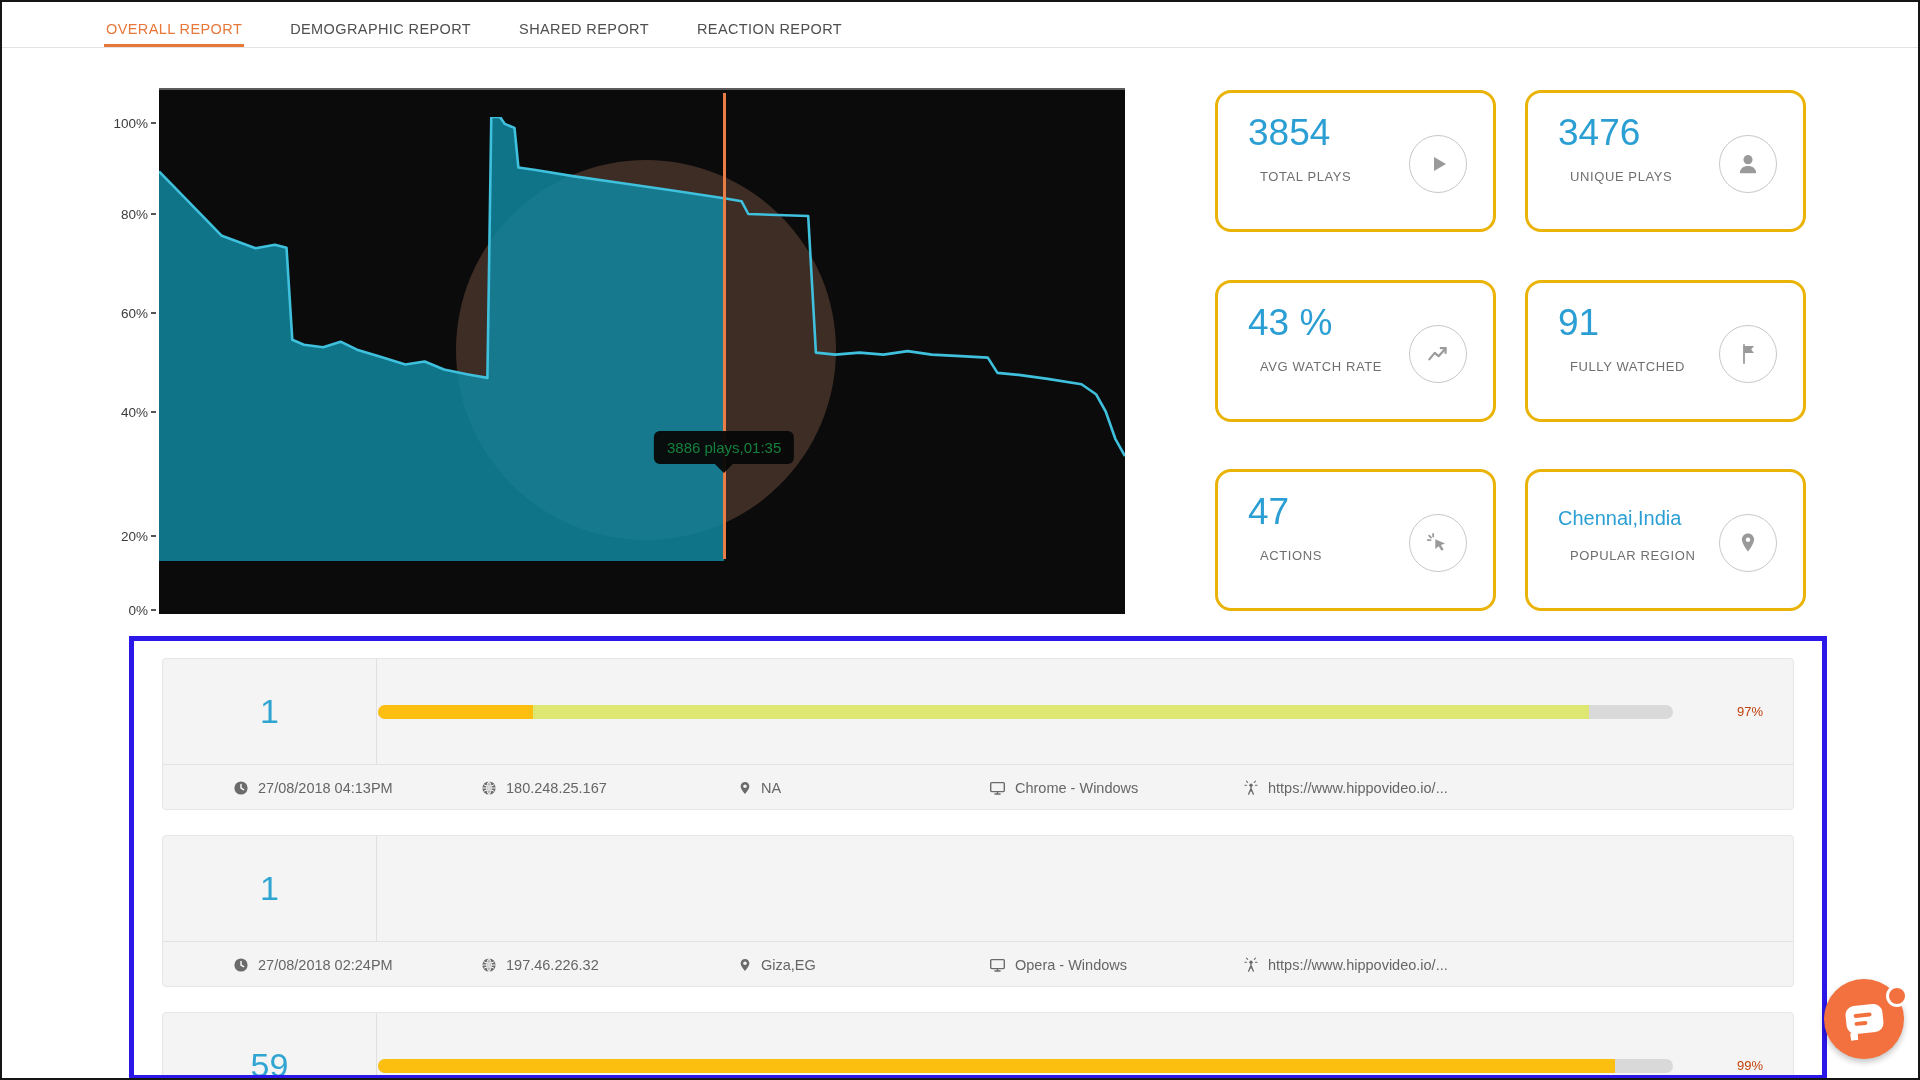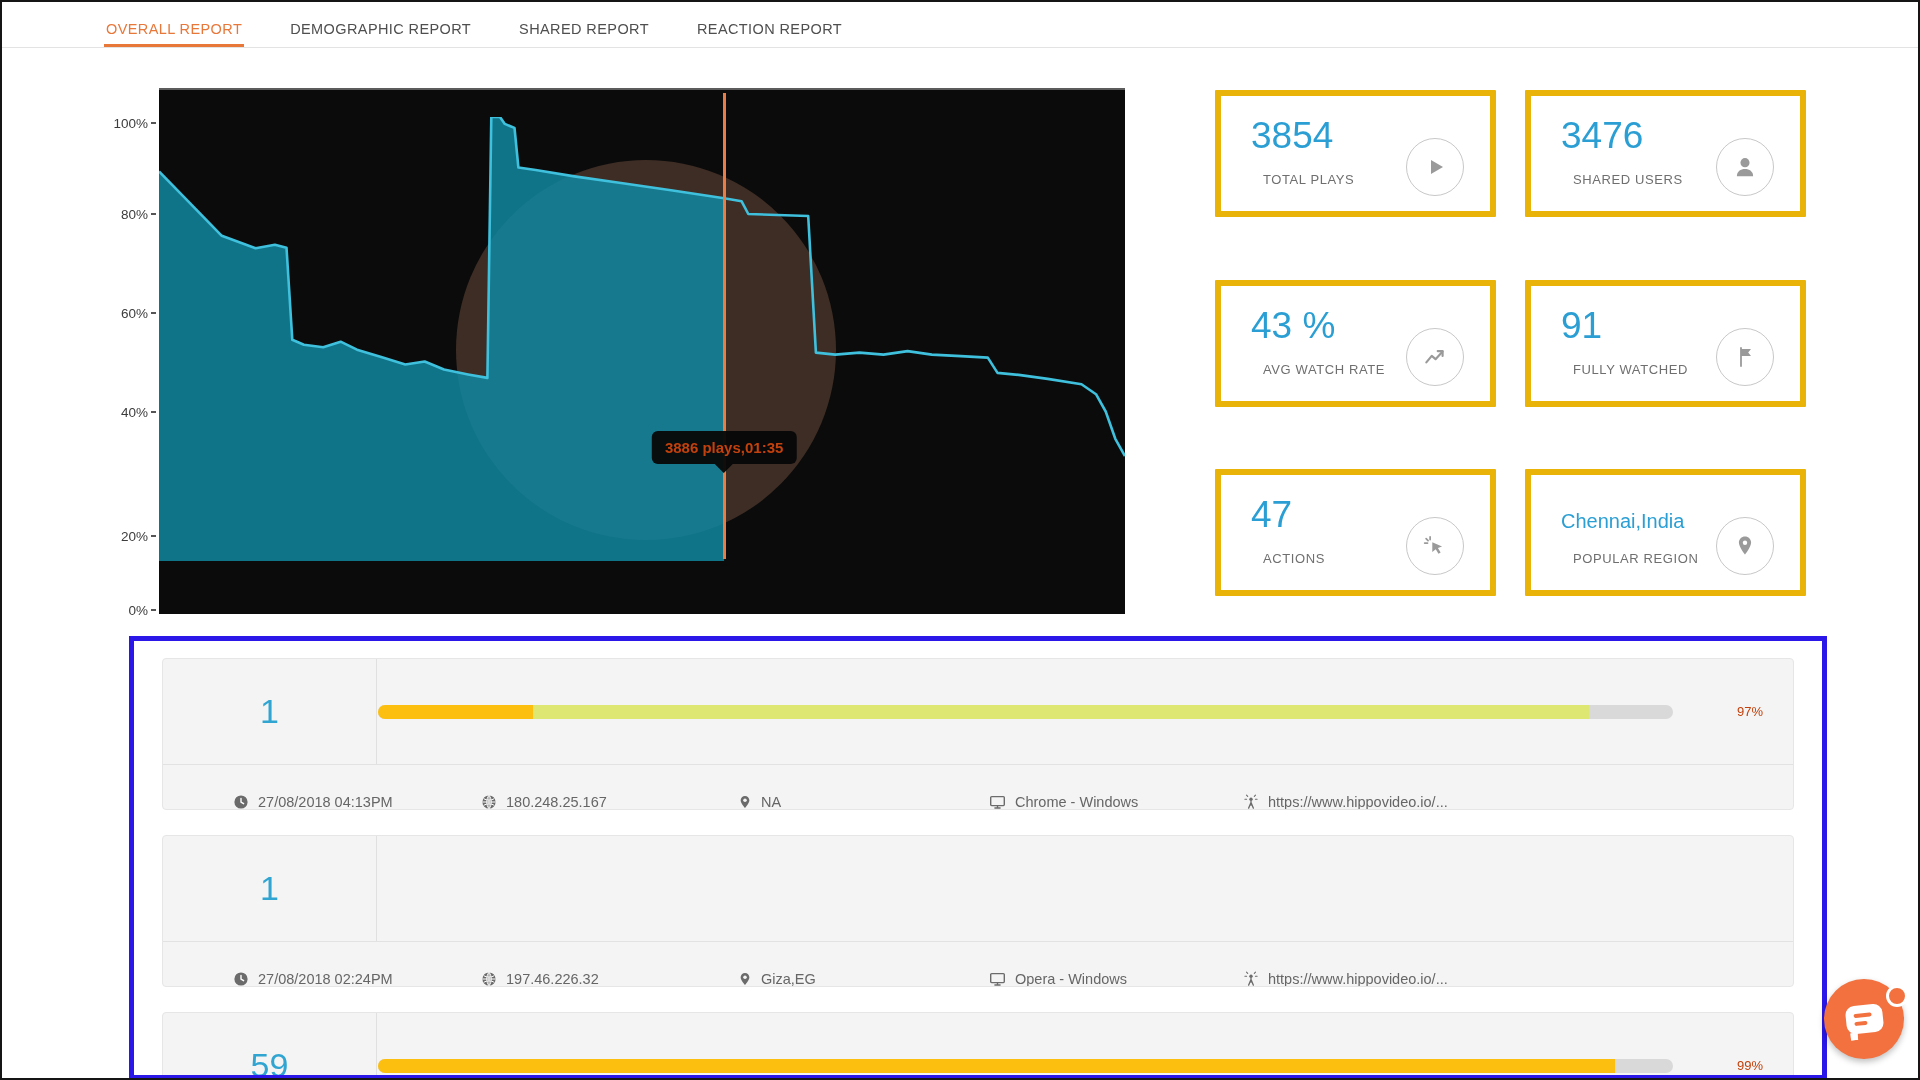--- a/index.html
+++ b/index.html
@@ -24,28 +24,28 @@
   .y-axis .tick { width:5px; height:2px; background:#555; margin-left:3px; }
 
   
   .video { position:absolute; left:157px; top:86px; width:966px; height:526px; background:#0b0b0b;
            border-top:2px solid #5c5c5c; overflow:hidden; }
   .vid-circle { position:absolute; left:297px; top:70px; width:380px; height:380px; border-radius:50%;
                 background:#3e2d25; }
   .chart-svg { position:absolute; left:0; top:27px; width:966px; height:495px; }
   .playhead { position:absolute; top:3px; width:3px; height:466px; background:#e87d45; z-index:4; }
   .tooltip { position:absolute; top:341px; transform:translateX(-50%); z-index:6;
-             background:rgba(8,8,8,.96); color:#c2410c; font-size:15px; font-weight:bold;
+             background:rgba(8,8,8,.96); color:#15803d; font-size:15px; font-weight:normal;
              padding:8px 13px; border-radius:6px; white-space:nowrap; }
   .tooltip:after { content:""; position:absolute; left:50%; bottom:-9px; transform:translateX(-50%);
                    border:9px solid transparent; border-top-color:rgba(8,8,8,.96); border-bottom:none; }
 
   
-  .card { position:absolute; width:281px; height:127px; background:#fff; border:6px solid #eab308;
-          border-radius:1px; }
+  .card { position:absolute; width:281px; height:142px; background:#fff; border:3px solid #eab308;
+          border-radius:16px; }
   .card .num { position:absolute; left:30px; top:18px; font-size:37px; color:#2b9fd4; font-weight:400;
                line-height:44px; white-space:nowrap; }
   .card .num.small { font-size:20px; top:32px; line-height:28px; }
   .card .lbl { position:absolute; left:30px; top:76px; font-size:13px; color:#6f6f6f; letter-spacing:.6px;margin-left:12px; }
   .icon-circle { position:absolute; right:26px; top:42px; width:58px; height:58px; border-radius:50%;
                  border:1.5px solid #c8c8c8; display:flex; align-items:center; justify-content:center; }
 
   
   .sessions { position:absolute; left:127px; top:634px; width:1698px; height:444px;
               border:5px solid #2a17e8; background:#fff; overflow:hidden; padding:17px 28px 0 28px; }
@@ -54,21 +54,21 @@
   .row-top { height:105px; display:flex; align-items:center; }
   .count-cell { width:214px; height:100%; border-right:1px solid #e0e0e0; display:flex; align-items:center;
                 justify-content:center; font-size:34px; color:#31a5d2; }
   .bar-wrap { flex:1; display:flex; align-items:center; padding:0 12px 0 1px; }
   .bar-track { flex:1; height:14px; border-radius:7px; background:#d9d9d9; position:relative; overflow:hidden;
                margin-right:16px; }
   .seg { position:absolute; top:0; height:100%; }
   .seg.orange { left:0; background:#fcbf10; }
   .seg.green { background:#dfe773; }
   .pct { width:44px; font-size:13px; color:#c2410c;margin-left:48px; }
-  .row-meta { height:46px; border-top:1px solid #e2e2e2; display:flex; align-items:flex-end; padding-left:70px; }
+  .row-meta { height:46px; border-top:1px solid #e2e2e2; display:flex; align-items:center; padding-left:70px; }
   .meta-item { display:flex; align-items:center; font-size:14.5px; color:#666; }
   .meta-item svg { margin-right:9px; flex:none; }
   .mw1{width:248px}.mw2{width:257px}.mw3{width:251px}.mw4{width:254px}
   .meta-link { color:#666; text-decoration:none; cursor:pointer; }
 
   
   .chat { position:absolute; left:1822px; top:975px; width:90px; height:90px; z-index:20; cursor:pointer; }
   .chat-main { position:absolute; left:0; top:2px; width:80px; height:80px; border-radius:50%;
                background:#f2713f; box-shadow:0 3px 6px rgba(0,0,0,.25); }
   .chat-dot { position:absolute; left:62px; top:8px; width:22px; height:22px; border-radius:50%;
@@ -134,21 +134,21 @@
     <div class="num">3854</div>
     <div class="lbl">TOTAL PLAYS</div>
     <div class="icon-circle">
       <svg width="24" height="24" viewBox="0 0 24 24">
           <polygon points="8,5 20,12 8,19" fill="#9a9a9a"></polygon>
         </svg>
     </div>
   </div>
   <div class="card" style="left:1523px; top:88px">
     <div class="num">3476</div>
-    <div class="lbl">SHARED USERS</div>
+    <div class="lbl">UNIQUE PLAYS</div>
     <div class="icon-circle">
       <svg width="26" height="26" viewBox="0 0 24 24">
           <circle cx="12" cy="8" r="4.2" fill="#9a9a9a"></circle>
           <path d="M4.5 20.5c0-4.2 3.4-6.6 7.5-6.6s7.5 2.4 7.5 6.6z" fill="#9a9a9a"></path>
         </svg>
     </div>
   </div>
   <div class="card" style="left:1213px; top:278px">
     <div class="num">43 %</div>
     <div class="lbl">AVG WATCH RATE</div>

